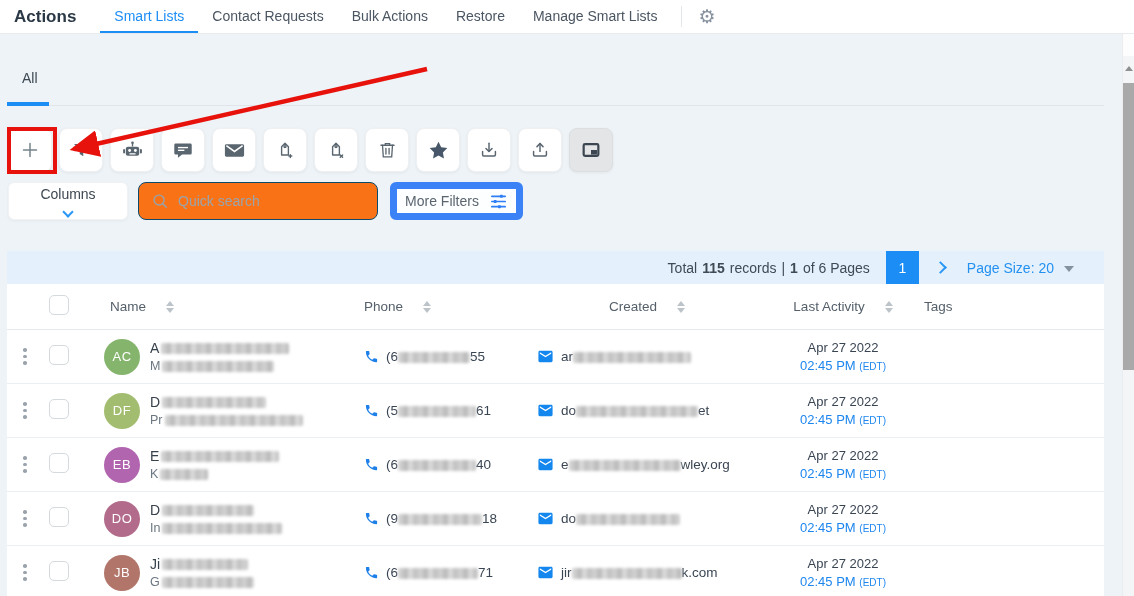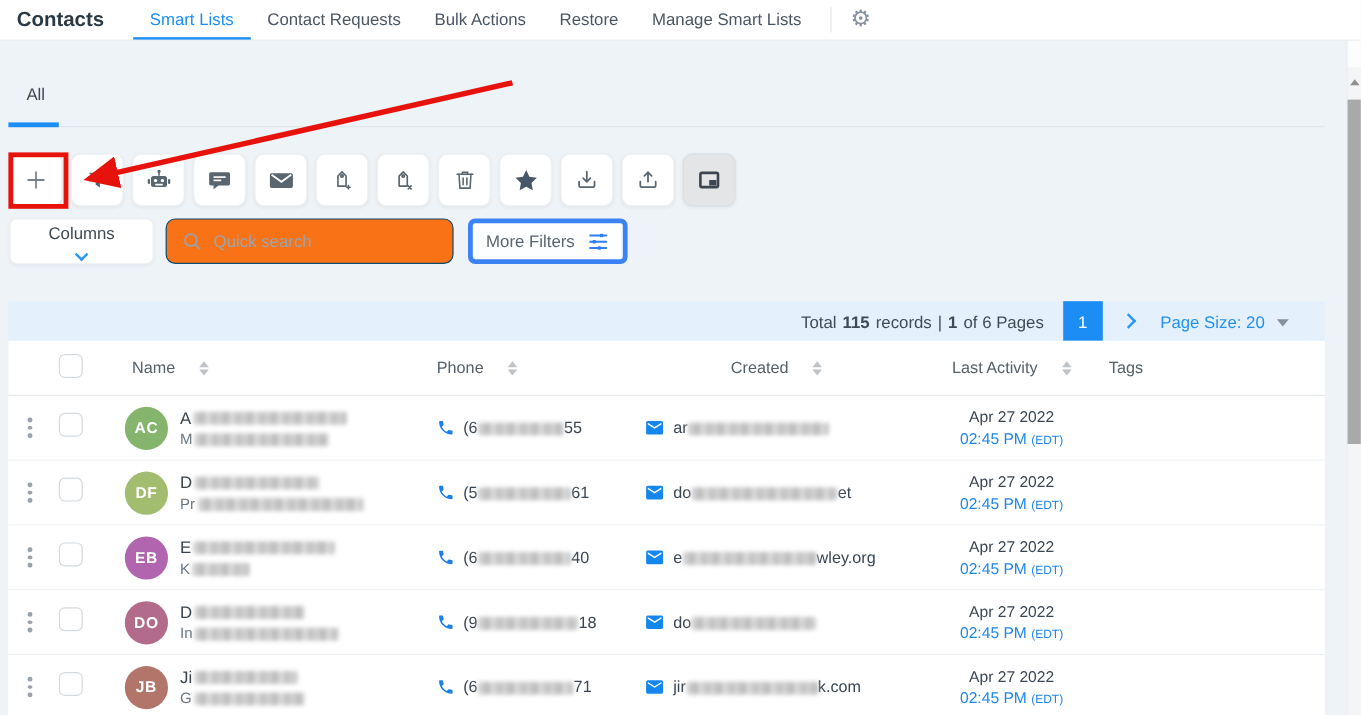--- a/index.html
+++ b/index.html
@@ -35,21 +35,21 @@
   .filter-row { position:absolute; left:8px; top:182px; display:flex; align-items:center; }
   .columns-btn { width:120px; height:38px; background:#fff; border:1px solid #f0f2f4; border-radius:6px;
                  box-shadow:0 1px 3px rgba(25,39,52,0.05); display:flex; align-items:center; justify-content:center;
                  gap:10px; font-size:14px; color:#3d4852; cursor:pointer; font-family:inherit;flex-direction:column; }
   .chev-down { width:8px; height:8px; border-right:2px solid #2a97f5; border-bottom:2px solid #2a97f5;
                transform:rotate(45deg); margin-top:-4px; }
   .search-box { width:240px; height:38px; margin-left:10px; background:#f97316; border:1px solid #0c4a6e;
                 border-radius:8px; display:flex; align-items:center; padding:0 12px; gap:9px; }
   .search-box input { border:none; outline:none; flex:1; font-size:14px; color:#3d4852; font-family:inherit; background:transparent; }
   .search-box input::placeholder { color:#9aa4ad; }
-  .more-filters { width:133px; height:38px; margin-left:12px; background:#fdfeff; border:4px solid #3b82f6;
+  .more-filters { width:133px; height:38px; margin-left:12px; background:#fdfeff; border:7px solid #3b82f6;
                   border-radius:6px; display:flex; align-items:center; justify-content:center; gap:10px;
                   font-size:14px; color:#5a6570; cursor:pointer; font-family:inherit; }
 
   
   .pagebar { position:absolute; left:7px; top:251px; width:1097px; height:33px; background:#e4f1fc;
              display:flex; align-items:center; justify-content:flex-end; }
   .pg-text { display:inline-flex; gap:5px; font-size:14px; color:#3f4a55; align-items:center; }
   .pg-text b { font-weight:bold; }
   .pg-box { width:33px; height:33px; background:#1b8df5; color:#fff; font-size:14px; display:flex;
             align-items:center; justify-content:center; margin-left:16px; cursor:pointer; }
@@ -74,21 +74,21 @@
             border-bottom:5px solid #bcc3c9; }
   .tri-dn { width:0; height:0; border-left:4px solid transparent; border-right:4px solid transparent;
             border-top:5px solid #bcc3c9; }
 
   .row { height:54px; border-bottom:1px solid #eceff1; background:#fff; }
   .kebab { display:flex; flex-direction:column; gap:3px; align-items:center; justify-content:center; cursor:pointer; }
   .kebab i { width:3.5px; height:3.5px; border-radius:50%; background:#9aa3ac; }
   .cb { appearance:none; -webkit-appearance:none; width:20px; height:20px; border:1.5px solid #d4dade;
         border-radius:5px; background:#fff; margin-left:6px; cursor:pointer; }
   .cell-name { display:flex; align-items:center; gap:10px; padding-left:13px; }
-  .avatar { width:36px; height:36px; border-radius:50%; color:#fff; font-size:13px; font-weight:bold;
+  .avatar { width:36px; height:36px; border-radius:50%; color:#fff; font-size:13px; font-weight:normal;
             display:flex; align-items:center; justify-content:center; letter-spacing:0.5px; flex:0 0 36px; cursor:pointer; }
   .nm-line1 { font-size:14px; color:#37414b; display:flex; align-items:center; gap:2px; }
   .nm-line2 { font-size:12.5px; color:#6a7680; display:flex; align-items:center; gap:2px; margin-top:3px; }
   .cell-phone { display:flex; align-items:center; gap:7px; padding-left:15px; font-size:13.5px; color:#3a4553; }
   .cell-email { display:flex; align-items:center; gap:7px; padding-left:10px; font-size:13.5px; color:#3a4553; }
   .cell-created { text-align:center; }
   .cr-date { font-size:13px; color:#3a4553; }
   .cr-time { font-size:13px; color:#1d86ee; margin-top:3px; }
   .cr-tz { font-size:10px; }
 
@@ -112,21 +112,21 @@
   .sb-thumb { position:absolute; top:49px; left:0; width:12px; height:287px; background:#a9a9a9; cursor:pointer; }
 
   svg { display:block; }
 </style>
 </head>
 <body>
 
 <div class="page">
 
   <div class="topnav">
-    <h1 class="app-title">Contacts</h1>
+    <h1 class="app-title">Actions</h1>
     <div class="nav-tabs">
       <button class="nav-tab active">Smart Lists</button>
       <button class="nav-tab">Contact Requests</button>
       <button class="nav-tab">Bulk Actions</button>
       <button class="nav-tab">Restore</button>
       <button class="nav-tab">Manage Smart Lists</button>
     </div>
     <div class="nav-divider"></div>
     <span class="gear">⚙</span>
   </div>

